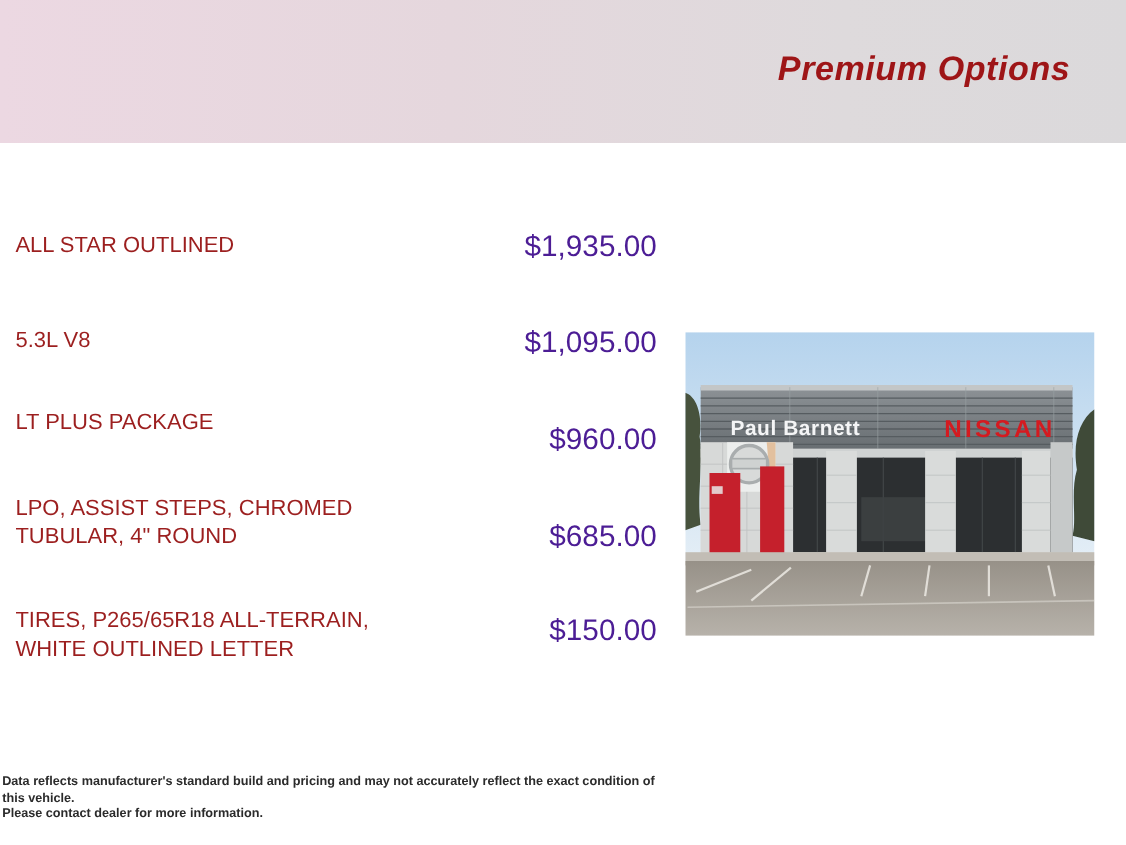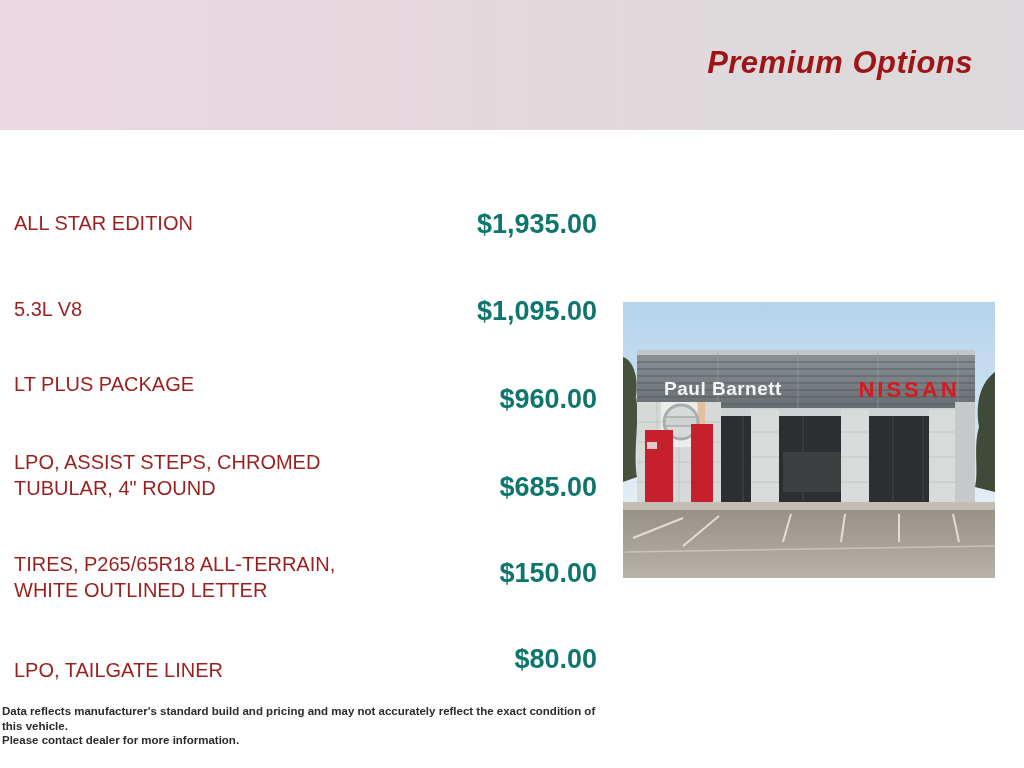--- a/index.html
+++ b/index.html
@@ -27,21 +27,21 @@
     position:absolute; top:158px; left:0; width:100%;
     display:flex; justify-content:space-between;
     font-size:16px; line-height:20px; color:#6b6b6b;
   }
   .t-row { position:absolute; left:0; width:100%; }
   .t-row .label {
     max-width:370px; font-size:20px; line-height:26px; color:#9c1f1f;
   }
   .t-row .price {
     position:absolute; right:0; font-size:27px; line-height:27px;
-    font-weight:700; color:#0f766e; white-space:nowrap;
+    font-weight:400; color:#4c1d95; white-space:nowrap;
   }
   .r1 { top:210px; } .r1 .price { top:1px; }
   .r2 { top:296px; } .r2 .price { top:2px; }
   .r3 { top:371px; } .r3 .price { top:15px;margin-left:12px; }
   .r4 { top:449px; } .r4 .price { top:25px; }
   .r5 { top:551px; } .r5 .price { top:9px; }
   .r6 { top:657px; } .r6 .price { top:-11px; }
 
   
   .photo {
@@ -61,42 +61,38 @@
 
 <div class="page">
 
   <div class="header">
     <div class="title">Premium Options</div>
   </div>
 
   <div class="table">
 
     <div class="t-row r1">
-      <div class="label">ALL STAR EDITION</div>
+      <div class="label">ALL STAR OUTLINED</div>
       <div class="price">$1,935.00</div>
     </div>
     <div class="t-row r2">
       <div class="label">5.3L V8</div>
       <div class="price">$1,095.00</div>
     </div>
     <div class="t-row r3">
       <div class="label">LT PLUS PACKAGE</div>
       <div class="price">$960.00</div>
     </div>
     <div class="t-row r4">
       <div class="label">LPO, ASSIST STEPS, CHROMED TUBULAR, 4" ROUND</div>
       <div class="price">$685.00</div>
     </div>
     <div class="t-row r5">
       <div class="label">TIRES, P265/65R18 ALL-TERRAIN, WHITE OUTLINED LETTER</div>
       <div class="price">$150.00</div>
-    </div>
-    <div class="t-row r6">
-      <div class="label">LPO, TAILGATE LINER</div>
-      <div class="price">$80.00</div>
     </div>
   </div>
 
   <div class="photo">
     <svg viewBox="0 0 372 276" preserveAspectRatio="none">
       <defs>
         <linearGradient id="sky" x1="0" y1="0" x2="0" y2="1">
           <stop offset="0" stop-color="#b5d3ed"></stop>
           <stop offset="1" stop-color="#e4eef6"></stop>
         </linearGradient>

